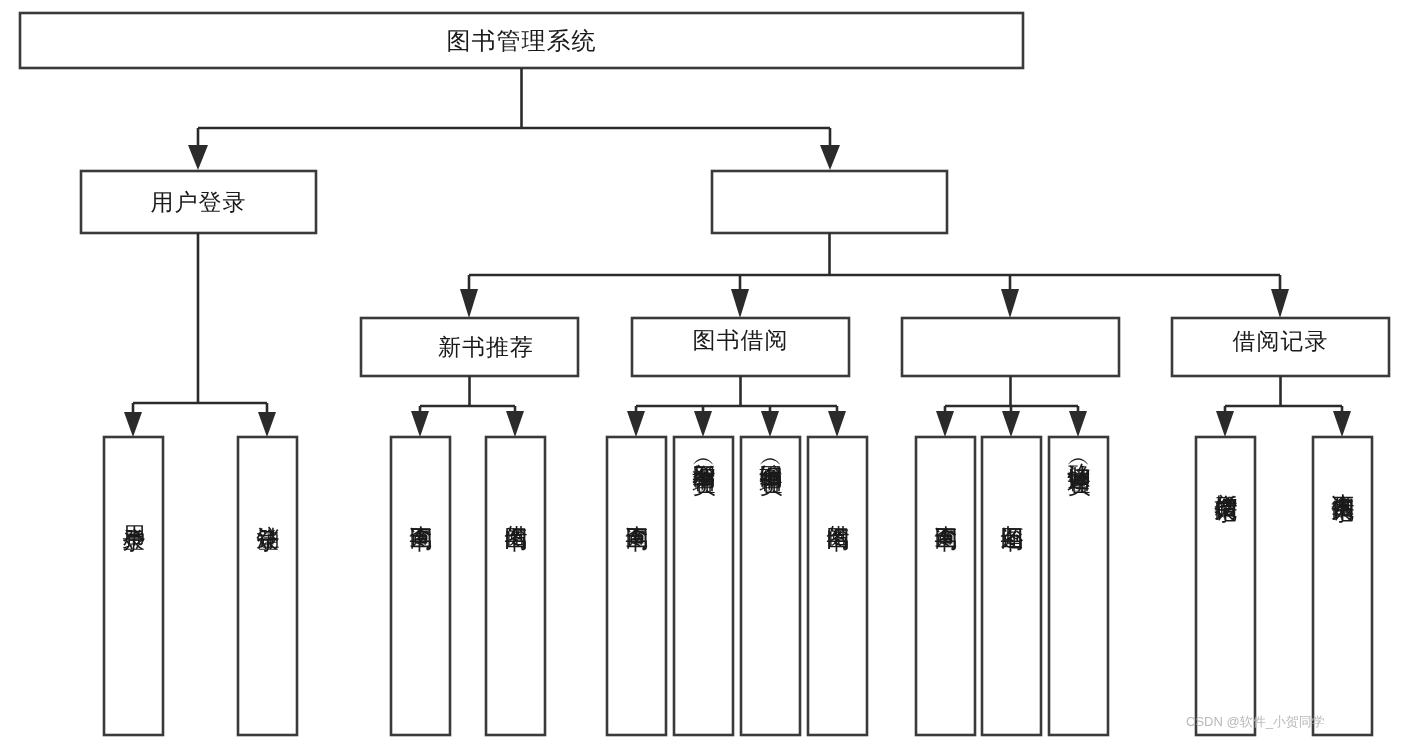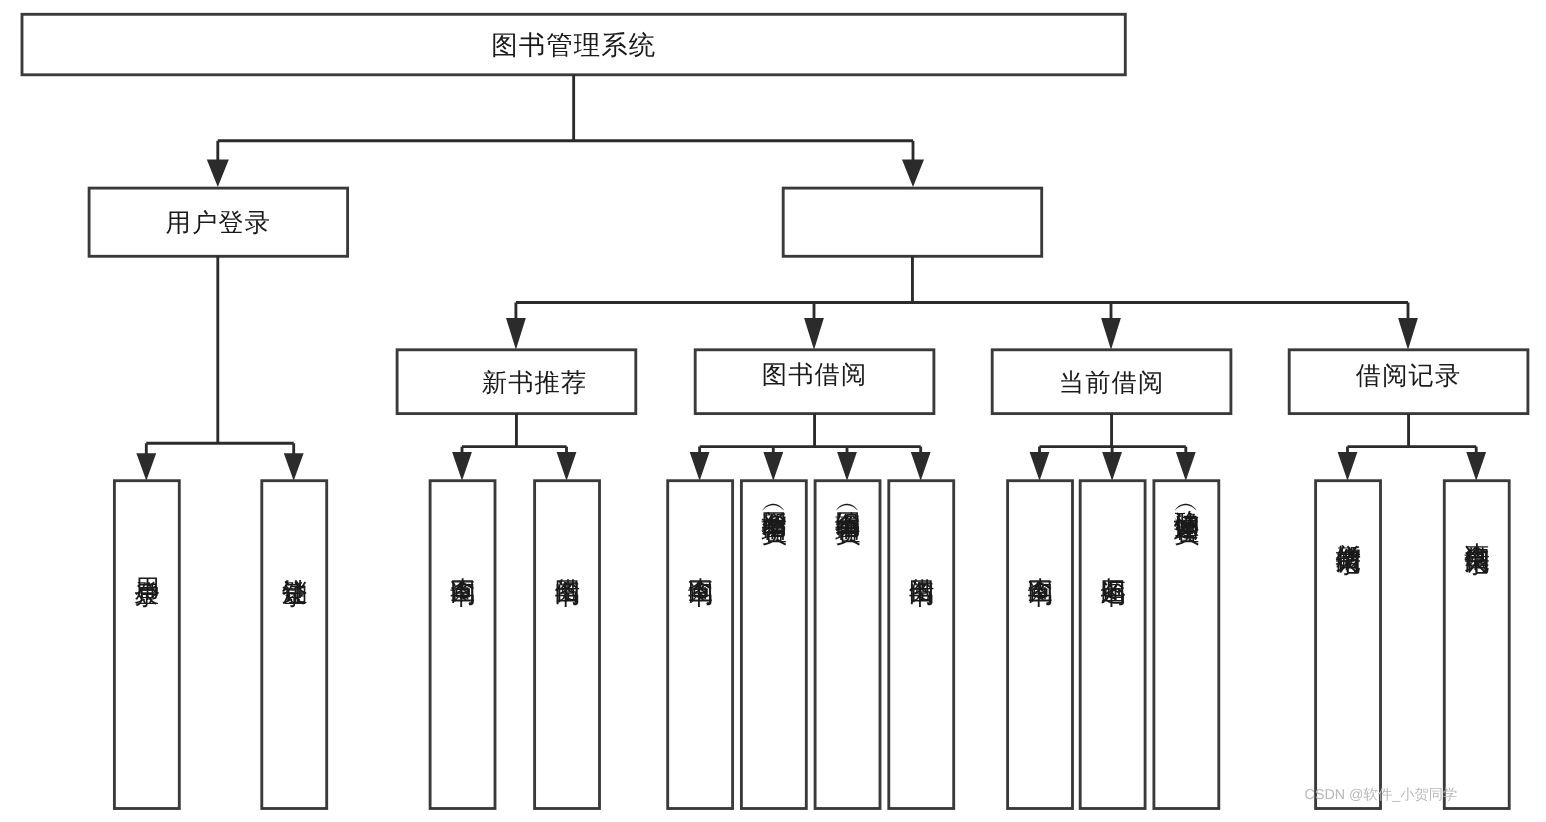--- a/index.html
+++ b/index.html
@@ -187,23 +187,20 @@
   <div class="hlabel-wrap" style="left:81px; top:171px; width:235px; height:62px;">
     <span class="hlabel-text">用户登录</span>
   </div>
 
   <div class="hlabel-wrap" style="left:361px; top:318px; width:250px; height:58px;">
     <span class="hlabel-text">新书推荐</span>
   </div>
   <div class="hlabel-wrap" style="left:632px; top:318px; width:217px; height:44px;">
     <span class="hlabel-text">图书借阅</span>
   </div>
-  <div class="hlabel-wrap" style="left:902px; top:318px; width:217px; height:58px;">
-    <span class="hlabel-text">当前借阅</span>
-  </div>
   <div class="hlabel-wrap" style="left:1172px; top:318px; width:217px; height:46px;">
     <span class="hlabel-text">借阅记录</span>
   </div>
 
   <div class="vlabel-wrap" style="left:104px; top:437px; width:59px; height:298px; padding-top:70px;">
     <span class="vlabel-text">用户登录</span>
   </div>
   <div class="vlabel-wrap" style="left:238px; top:437px; width:59px; height:298px; padding-top:70px;">
     <span class="vlabel-text">注销登录</span>
   </div>

